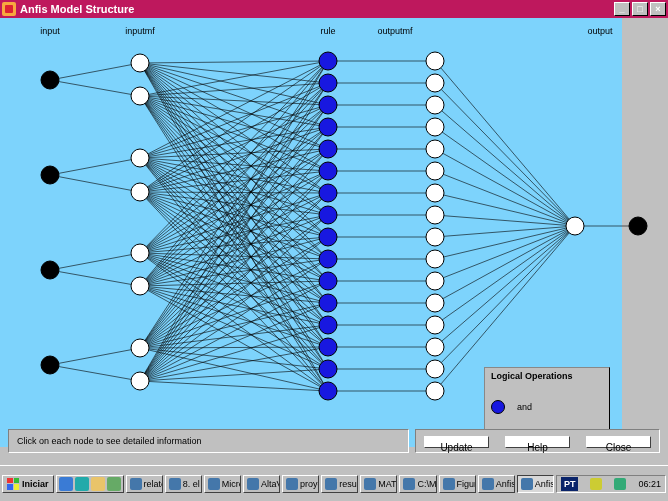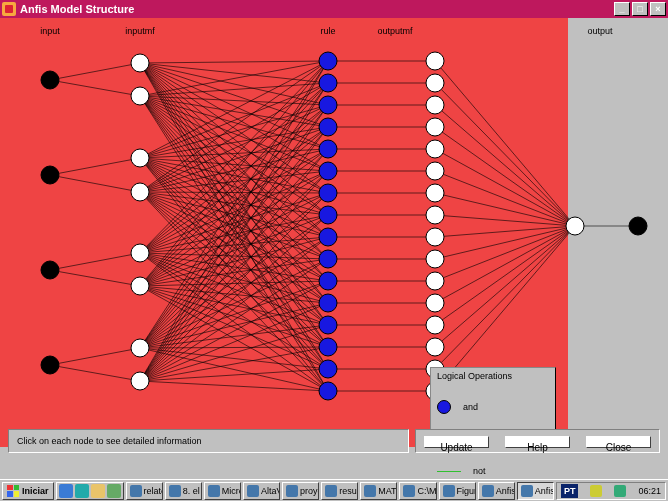--- a/index.html
+++ b/index.html
@@ -14,32 +14,32 @@
   .titlebar .app-icon::after { content:""; position:absolute; inset:3px; background:#d23; border-radius:1px; }
   .titlebar .title { flex: 1; font-weight: bold; font-size: 11px; }
   .titlebar .winbtns { display: flex; gap: 2px; }
   .winbtn {
     width: 16px; height: 14px; background: #c0c0c0;
     border: 1px solid #fff; border-right-color:#000; border-bottom-color:#000;
     display: flex; align-items: center; justify-content: center; font-size: 9px; font-weight: bold;
   }
 
   .canvas-area {
-    position: absolute; left: 0; top: 18px; width: 568px; height: 429px;
-    background: #ef4444;
+    position: absolute; left: 0; top: 18px; width: 622px; height: 429px;
+    background: #7dd3fc;
   }
   .diagram { position: absolute; inset: 0; }
   .lbl { position: absolute; font-size: 9px; color: #000; transform: translate(-50%, 0); }
 
   .legend {
     position: absolute; right: 12px; bottom: 6px; width: 126px; height: 74px;
     border: 1px solid #000; border-top-color:#888; border-left-color:#888;
     background: #c0c0c0; padding: 3px 6px; font-size: 9px;
   }
-  .legend-title { margin-bottom: 4px; }
+  .legend-title { margin-bottom: 4px; font-weight: bold; }
   .legend-row { display:flex; align-items:center; gap:12px; margin: 19px 0; }
   .lg-node { width: 14px; height: 14px; border-radius: 50%; border: 1px solid #000; }
   .lg-line { width: 24px; height: 0; border-top: 1px solid #3a3; }
 
   .status-row {
     position: absolute; left: 0; top: 425px; width: 668px; height: 32px;
     display: flex; gap: 6px; padding: 4px 8px;
   }
   .status-box {
     border: 1px solid #808080; border-right-color:#fff; border-bottom-color:#fff;
@@ -47,21 +47,21 @@
   }
   .status-info { flex: 1 1 auto; }
   .btn-group { flex: 0 0 auto; display:flex; gap:16px; align-items:stretch; }
   .btn {
     width: 65px; font-size: 10px; text-align: center; padding: 5px 0;
     background: #ffffff; border: 1px solid #fff;
     border-right-color:#404040; border-bottom-color:#404040;
   }
 
   .taskbar {
-    position: absolute; left:0; bottom:0; width: 668px; height: 22px;
+    position: absolute; left:0; bottom:0; width: 668px; height: 36px;
     background: #c0c0c0; border-top: 1px solid #fff;
     display: flex; align-items: center; padding: 0 2px; gap: 2px;
     font-size: 9px;
   }
   .start-btn {
     height: 18px; padding: 0 4px; display:flex; align-items:center; gap:3px;
     border: 1px solid #fff; border-right-color:#404040; border-bottom-color:#404040;
     font-weight: bold;
   }
   .win-logo { width:12px; height:12px; display:grid; grid-template-columns:1fr 1fr; grid-template-rows:1fr 1fr; gap:1px;}

